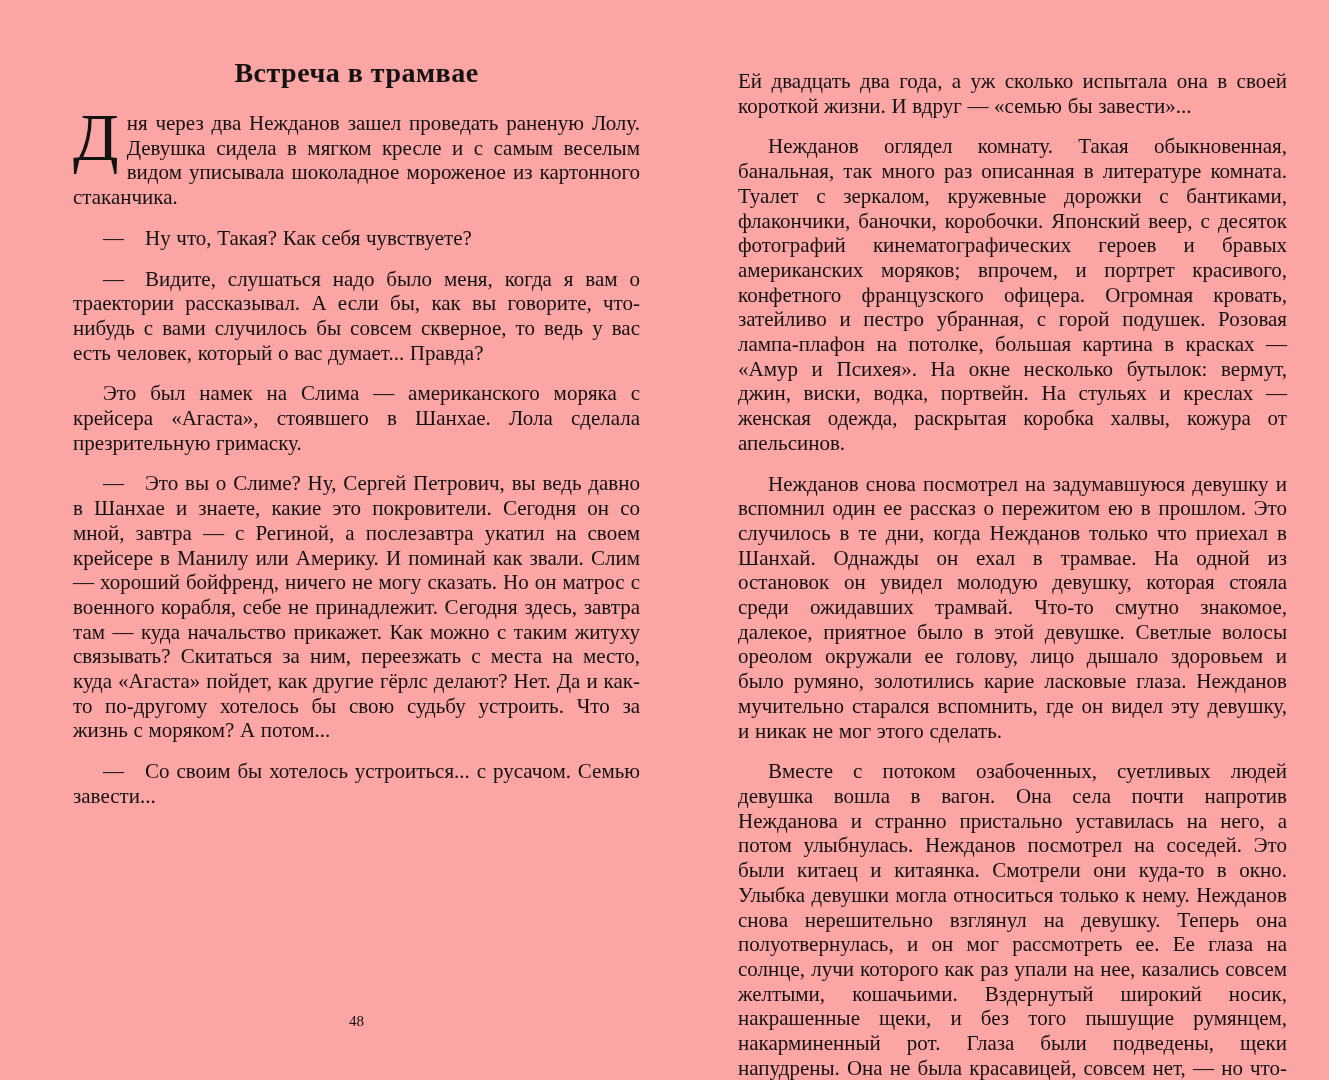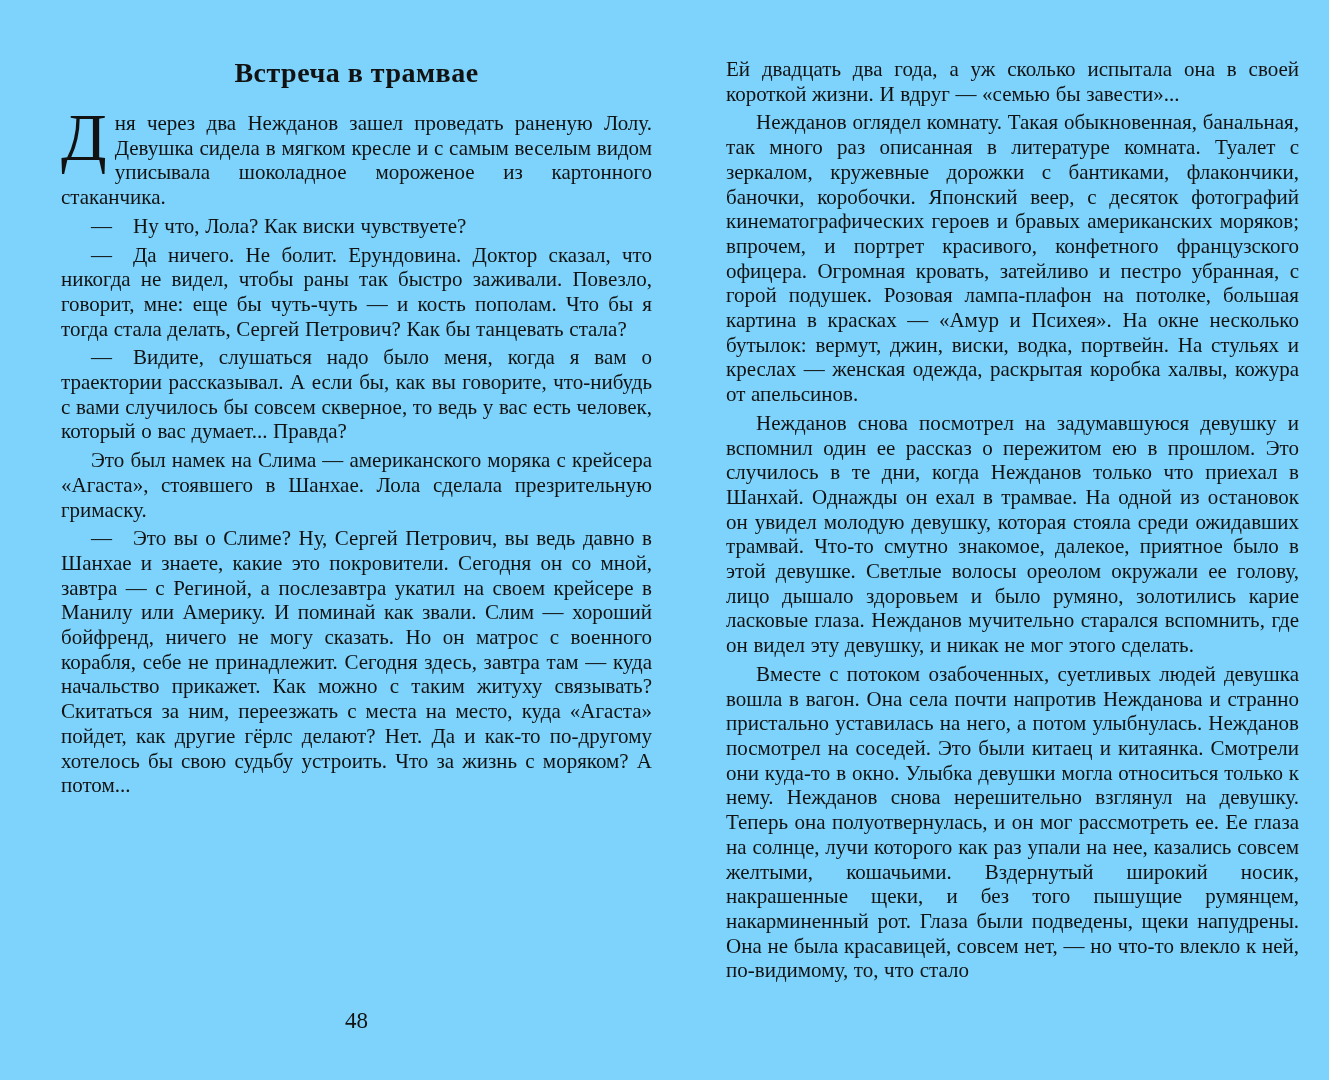--- a/index.html
+++ b/index.html
@@ -9,21 +9,21 @@
     height: 1080px;
     background: #fefefe;
     font-family: "Liberation Serif", "DejaVu Serif", serif;
     color: #121212;
     overflow: hidden;
   }
   .spread {
     position: relative;
     width: 1329px;
     height: 1080px;
-    background: #7dd3fc;
+    background: #fca5a5;
   }
   .page {
     position: absolute;
     top: 0;
   }
   .page-left {
     left: 57px;
     top: 57px;
     width: 599px;
     height: 980px;
@@ -36,21 +36,21 @@
   }
   .chapter-heading {
     margin: 0 0 22px 0;
     font-size: 28px;
     line-height: 32px;
     font-weight: bold;
     text-align: center;
     letter-spacing: 0.5px;
   }
   .para {
-    margin: 4px;
+    margin: 16px;
     font-size: 21px;
     line-height: 24.7px;
     text-align: justify;
     hyphens: auto;
     -webkit-hyphens: auto;
     word-spacing: 0.02em;
   }
   .para.indent {
     text-indent: 30px;
   }
@@ -60,39 +60,39 @@
     line-height: 49px;
     padding: 2px 8px 0 0;
     font-weight: 500;
   }
   .pagenum {
     position: absolute;
     top: 952px;
     left: 0;
     width: 100%;
     text-align: center;
-    font-size: 23px;
+    font-size: 15px;
     line-height: 24px;
   }
 </style>
 </head>
 <body>
 
 <div class="spread">
 
   <section class="page page-left" lang="ru">
     <h1 class="chapter-heading">Встреча в трамвае</h1>
 
     <p class="para"><span class="dropcap">Д</span><span>ня через два Нежданов зашел проведать раненую Лолу. Девушка сидела в мягком кресле и с самым веселым видом уписывала шоколадное мороженое из картонного стаканчика.</span></p>
 
-    <p class="para indent">— Ну что, Лола? Как виски чувствуете?</p>
-    <p class="para indent">— Да ничего. Не болит. Ерундовина. Доктор сказал, что никогда не видел, чтобы раны так быстро заживали. Повезло, говорит, мне: еще бы чуть-чуть — и кость пополам. Что бы я тогда стала делать, Сергей Петрович? Как бы танцевать стала?</p>
+    <p class="para indent">— Ну что, Такая? Как себя чувствуете?</p>
     <p class="para indent">— Видите, слушаться надо было меня, когда я вам о траектории рассказывал. А если бы, как вы говорите, что-нибудь с вами случилось бы совсем скверное, то ведь у вас есть человек, который о вас думает... Правда?</p>
     <p class="para indent">Это был намек на Слима — американского моряка с крейсера «Агаста», стоявшего в Шанхае. Лола сделала презрительную гримаску.</p>
     <p class="para indent">— Это вы о Слиме? Ну, Сергей Петрович, вы ведь давно в Шанхае и знаете, какие это покровители. Сегодня он со мной, завтра — с Региной, а послезавтра укатил на своем крейсере в Манилу или Америку. И поминай как звали. Слим — хороший бойфренд, ничего не могу сказать. Но он матрос с военного корабля, себе не принадлежит. Сегодня здесь, завтра там — куда начальство прикажет. Как можно с таким житуху связывать? Скитаться за ним, переезжать с места на место, куда «Агаста» пойдет, как другие гёрлс делают? Нет. Да и как-то по-другому хотелось бы свою судьбу устроить. Что за жизнь с моряком? А потом...</p>
+    <p class="para indent">— Со своим бы хотелось устроиться... с русачом. Семью завести...</p>
 
     <div class="pagenum">48</div>
   </section>
 
   <section class="page page-right" lang="ru">
     <p class="para">Ей двадцать два года, а уж сколько испытала она в своей короткой жизни. И вдруг — «семью бы завести»...</p>
     <p class="para indent">Нежданов оглядел комнату. Такая обыкновенная, банальная, так много раз описанная в литературе комната. Туалет с зеркалом, кружевные дорожки с бантиками, флакончики, баночки, коробочки. Японский веер, с десяток фотографий кинематографических героев и бравых американских моряков; впрочем, и портрет красивого, конфетного французского офицера. Огромная кровать, затейливо и пестро убранная, с горой подушек. Розовая лампа-плафон на потолке, большая картина в красках — «Амур и Психея». На окне несколько бутылок: вермут, джин, виски, водка, портвейн. На стульях и креслах — женская одежда, раскрытая коробка халвы, кожура от апельсинов.</p>
     <p class="para indent">Нежданов снова посмотрел на задумавшуюся девушку и вспомнил один ее рассказ о пережитом ею в прошлом. Это случилось в те дни, когда Нежданов только что приехал в Шанхай. Однажды он ехал в трамвае. На одной из остановок он увидел молодую девушку, которая стояла среди ожидавших трамвай. Что-то смутно знакомое, далекое, приятное было в этой девушке. Светлые волосы ореолом окружали ее голову, лицо дышало здоровьем и было румяно, золотились карие ласковые глаза. Нежданов мучительно старался вспомнить, где он видел эту девушку, и никак не мог этого сделать.</p>
     <p class="para indent">Вместе с потоком озабоченных, суетливых людей девушка вошла в вагон. Она села почти напротив Нежданова и странно пристально уставилась на него, а потом улыбнулась. Нежданов посмотрел на соседей. Это были китаец и китаянка. Смотрели они куда-то в окно. Улыбка девушки могла относиться только к нему. Нежданов снова нерешительно взглянул на девушку. Теперь она полуотвернулась, и он мог рассмотреть ее. Ее глаза на солнце, лучи которого как раз упали на нее, казались совсем желтыми, кошачьими. Вздернутый широкий носик, накрашенные щеки, и без того пышущие румянцем, накарминенный рот. Глаза были подведены, щеки напудрены. Она не была красавицей, совсем нет, — но что-то влекло к ней, по-видимому, то, что стало</p>
 

